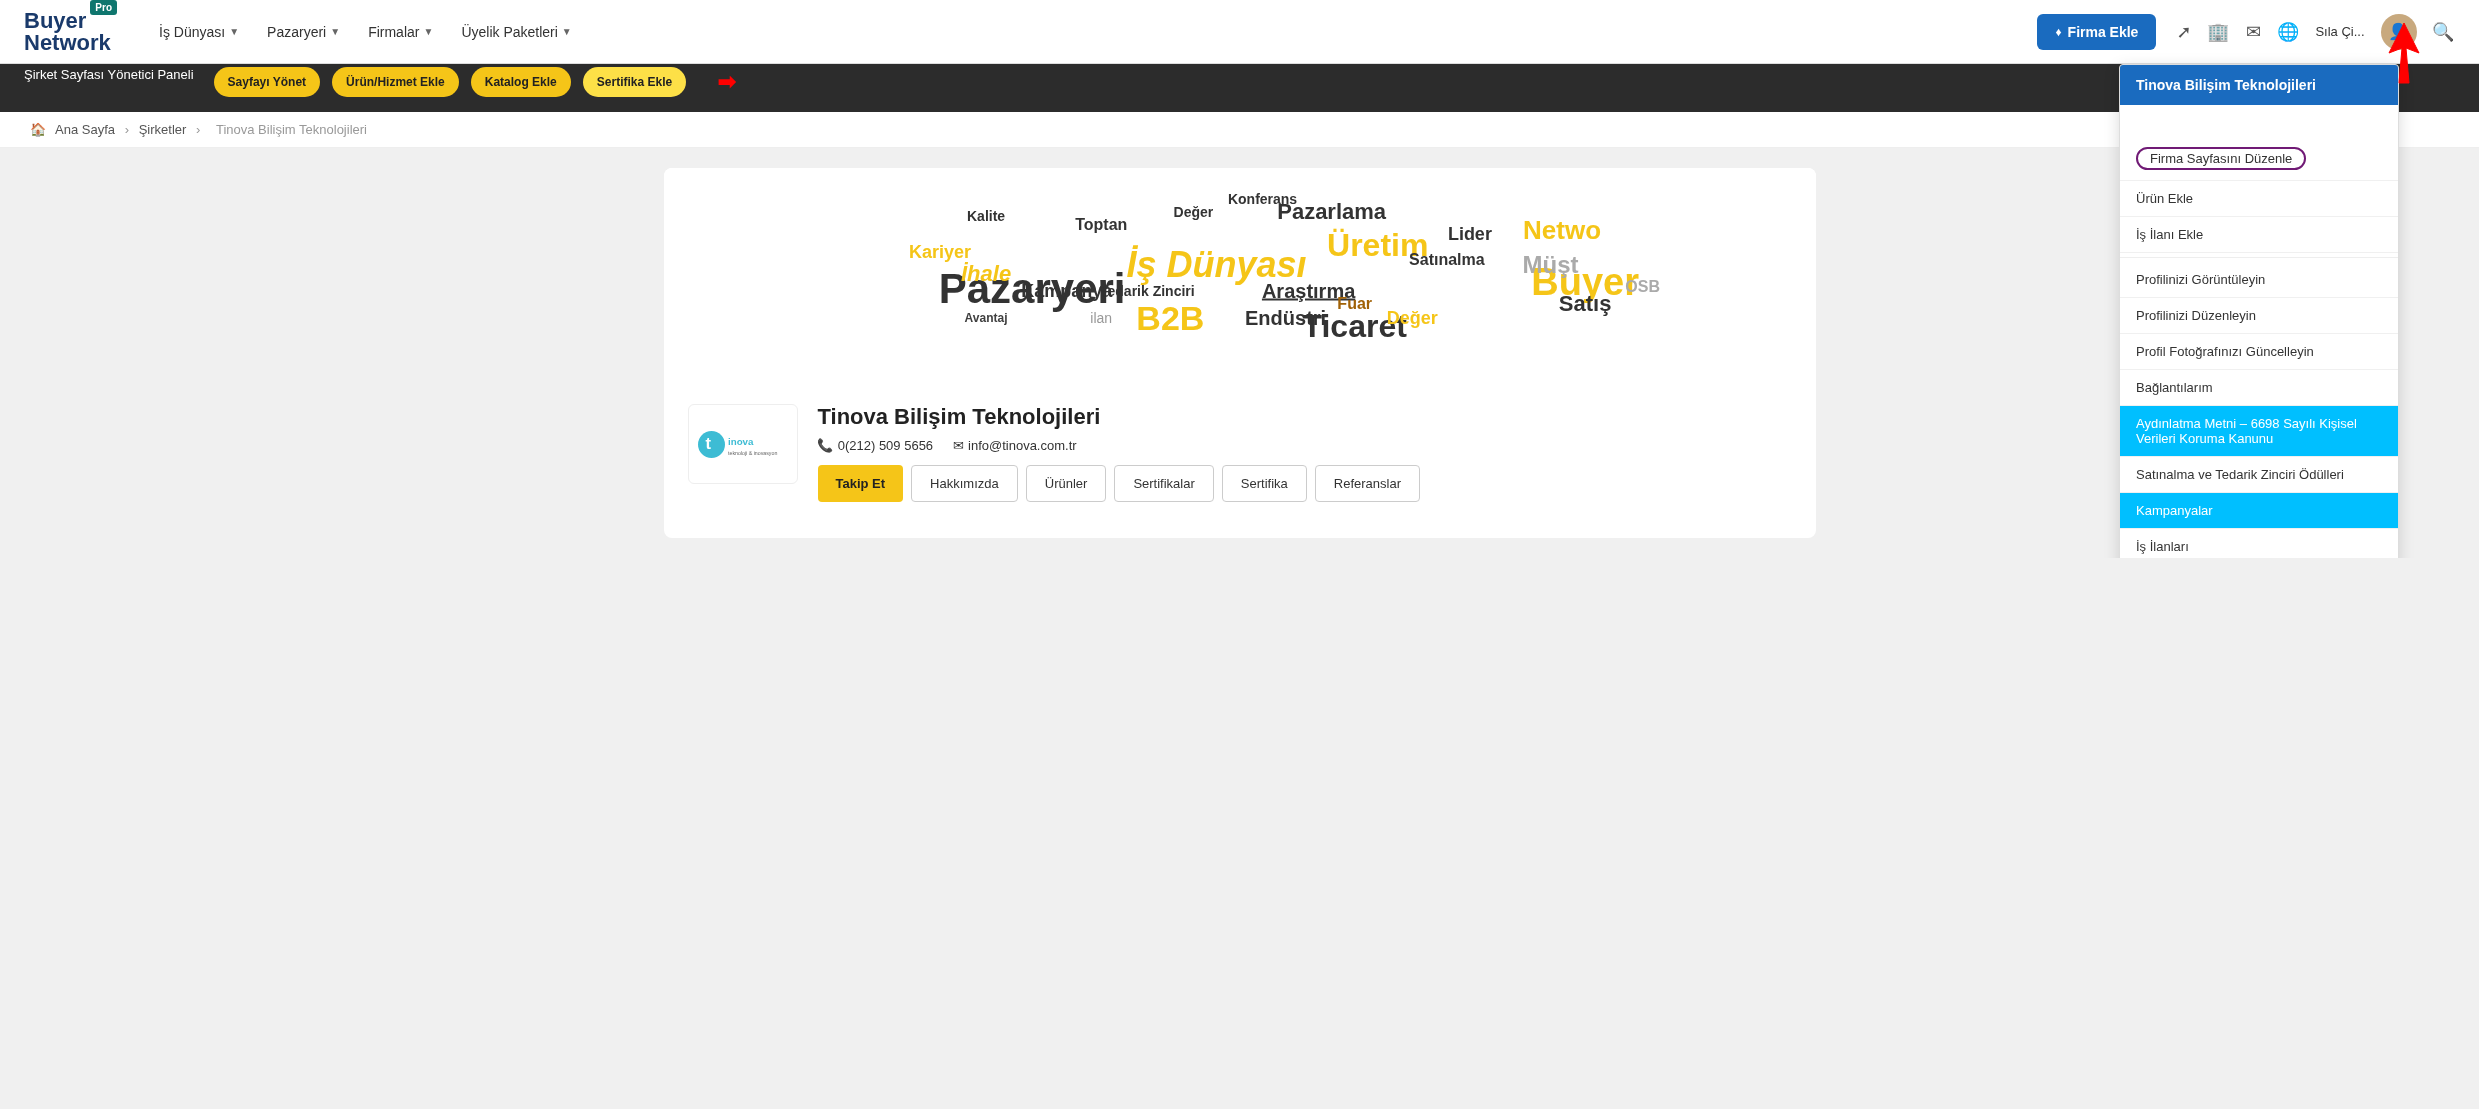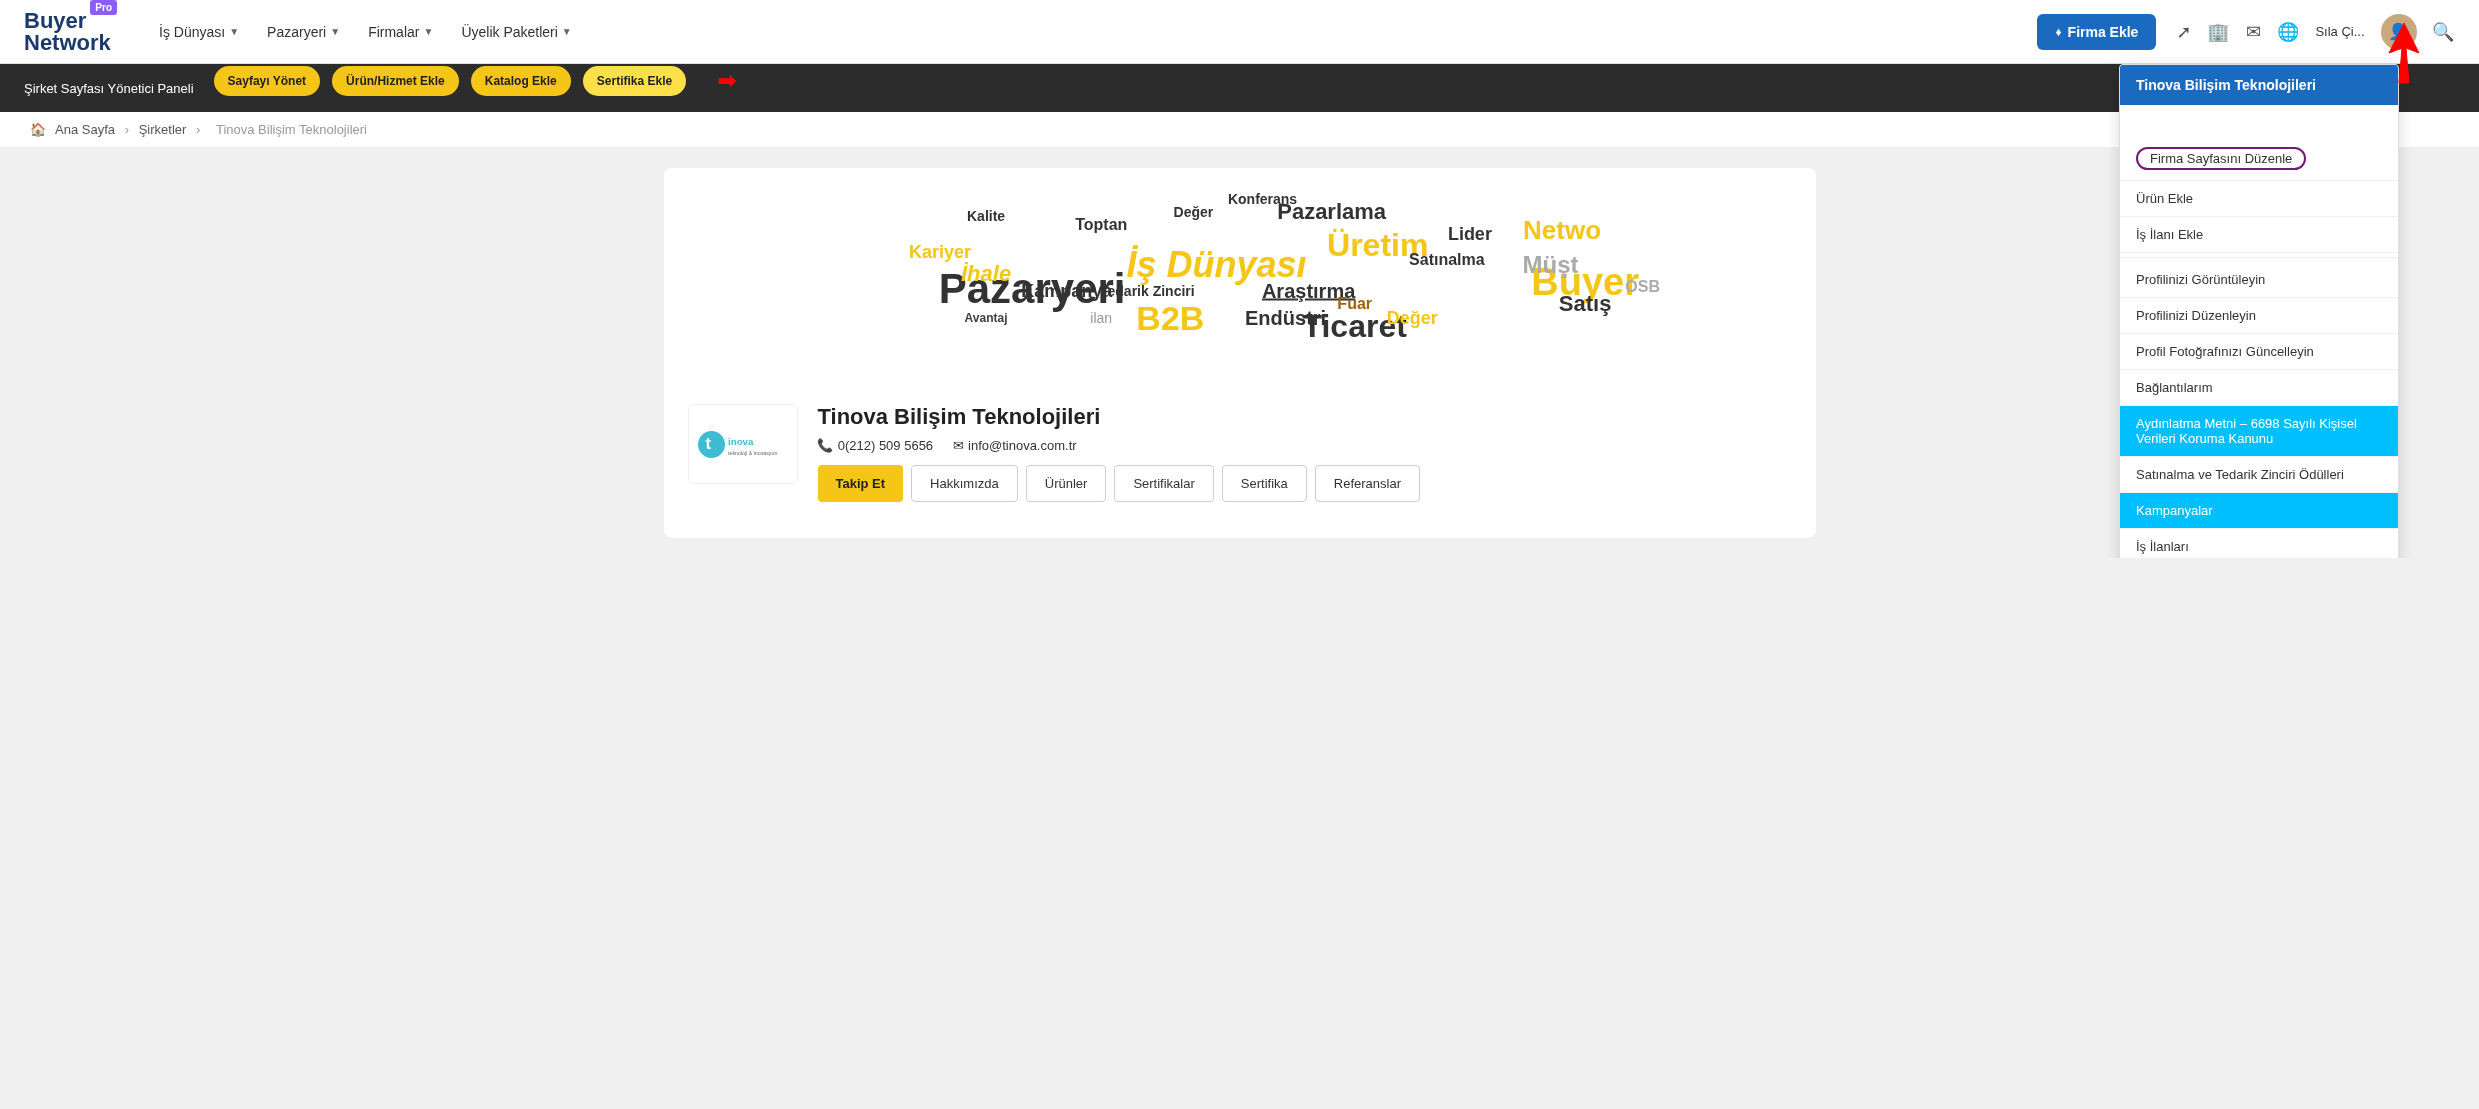--- a/index.html
+++ b/index.html
@@ -22,21 +22,21 @@
       margin-right: 30px;
       text-decoration: none;
     }
     .logo-buyer {
       font-size: 22px;
       font-weight: 900;
       color: #1a3a6b;
       line-height: 1;
     }
     .logo-pro {
-      background: #8b5cf6;
+      background: #0f766e;
       color: #fff;
       font-size: 10px;
       font-weight: bold;
       padding: 2px 5px;
       border-radius: 3px;
       margin-left: 4px;
       margin-top: -10px;
     }
     .logo-network {
       font-size: 22px;
@@ -114,22 +114,22 @@
     .search-icon-btn {
       font-size: 18px;
       color: #333;
       cursor: pointer;
     }
 
     
     .admin-bar {
       background: #2c2c2c;
       display: flex;
-      align-items: flex-end;
-      padding: 16px 24px;
+      align-items: flex-start;
+      padding: 3px 24px;
       height: 48px;
       gap: 12px;
     }
     .admin-bar-title {
       color: #fff;
       font-size: 13px;
       white-space: nowrap;
       margin-right: 8px;
     }
     .admin-btn {

